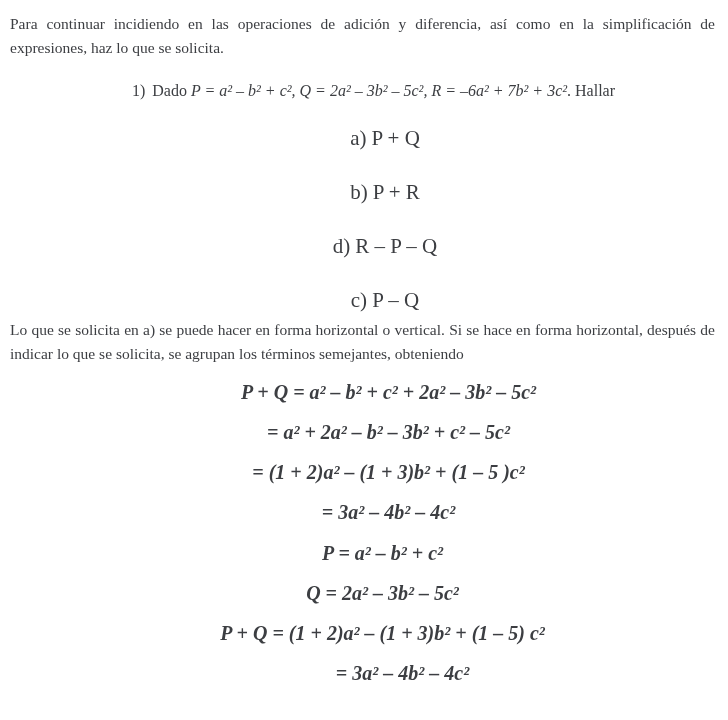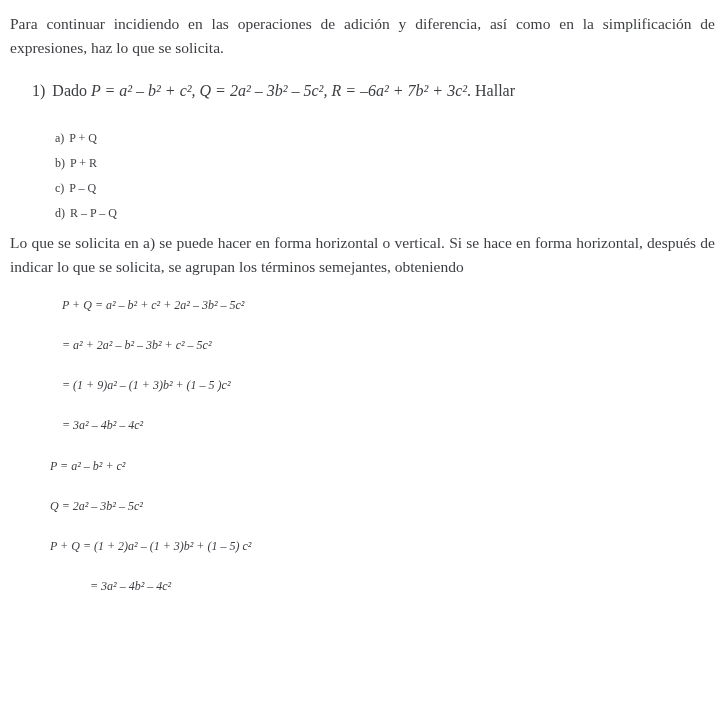--- a/index.html
+++ b/index.html
@@ -13,21 +13,21 @@
     overflow: hidden;
     font-family: "Liberation Serif", "DejaVu Serif", serif;
     color: #3c3e42;
   }
   .page {
     box-sizing: border-box;
     width: 728px;
     height: 720px;
     padding: 12px 13px 0 10px;
   }
-  p { margin: 0; }
+  p { margin: 0; text-align: center; }
 
   .body-text {
     font-size: 15.5px;
     line-height: 24px;
     text-align: justify;
   }
 
   .problem-line {
     margin-top: 19px;
     margin-left: 22px;
@@ -36,69 +36,70 @@
     white-space: nowrap;
   }
   .problem-number { margin-right: 7px; }
   .math { font-style: italic; }
 
   .subproblems {
     margin-top: 23px;
     margin-left: 45px;
   }
   .subproblem {
-    font-size: 12px;
+    font-size: 21px;
     line-height: 24px;
   }
-  .subproblem + .subproblem { margin-top: 1px; }
+  .subproblem + .subproblem { margin-top: 30px; }
   .subproblem-label { margin-right: 5px; }
 
   .para-horizontal { margin-top: 6px; }
   .para-vertical   { margin-top: 16px; }
 
   .eq-block-horizontal {
     margin-top: 14px;
     margin-left: 52px;
   }
   .eq-block-vertical {
     margin-top: 17px;
     margin-left: 40px;
   }
   .eq {
     font-style: italic;
-    font-size: 12px;
+    font-size: 20px;
     line-height: 24px;
     white-space: nowrap;
+    font-weight: bold;
   }
   .eq + .eq { margin-top: 16px; }
   .eq.cont  { }
   .eq.cont2 { margin-left: 40px; }
 </style>
 </head>
 <body>
 
 <div class="page">
 
   <p class="body-text">Para continuar incidiendo en las operaciones de adición y diferencia, así como en la simplificación de expresiones, haz lo que se solicita.</p>
 
   <p class="problem-line"><span class="problem-number">1)</span><span>Dado </span><span class="math">P = a² – b² + c²</span><span class="math">, </span><span class="math">Q = 2a² – 3b² – 5c²</span><span class="math">, </span><span class="math">R = –6a² + 7b² + 3c²</span><span>. Hallar</span></p>
 
   <div class="subproblems">
     <p class="subproblem"><span class="subproblem-label">a)</span><span>P + Q</span></p>
     <p class="subproblem"><span class="subproblem-label">b)</span><span>P + R</span></p>
+    <p class="subproblem"><span class="subproblem-label">d)</span><span>R – P – Q</span></p>
     <p class="subproblem"><span class="subproblem-label">c)</span><span>P – Q</span></p>
-    <p class="subproblem"><span class="subproblem-label">d)</span><span>R – P – Q</span></p>
   </div>
 
   <p class="body-text para-horizontal">Lo que se solicita en a) se puede hacer en forma horizontal o vertical. Si se hace en forma horizontal, después de indicar lo que se solicita, se agrupan los términos semejantes, obteniendo</p>
 
   <div class="eq-block-horizontal">
     <p class="eq">P + Q = a² – b² + c² + 2a² – 3b² – 5c²</p>
     <p class="eq cont">= a² + 2a² – b² – 3b² + c² – 5c²</p>
-    <p class="eq cont">= (1 + 9)a² – (1 + 3)b² + (1 – 5 )c²</p>
+    <p class="eq cont">= (1 + 2)a² – (1 + 3)b² + (1 – 5 )c²</p>
     <p class="eq cont">= 3a² – 4b² – 4c²</p>
   </div>
 
 
   <div class="eq-block-vertical">
     <p class="eq">P = a² – b² + c²</p>
     <p class="eq">Q = 2a² – 3b² – 5c²</p>
     <p class="eq">P + Q = (1 + 2)a² – (1 + 3)b² + (1 – 5) c²</p>
     <p class="eq cont2">= 3a² – 4b² – 4c²</p>
   </div>

